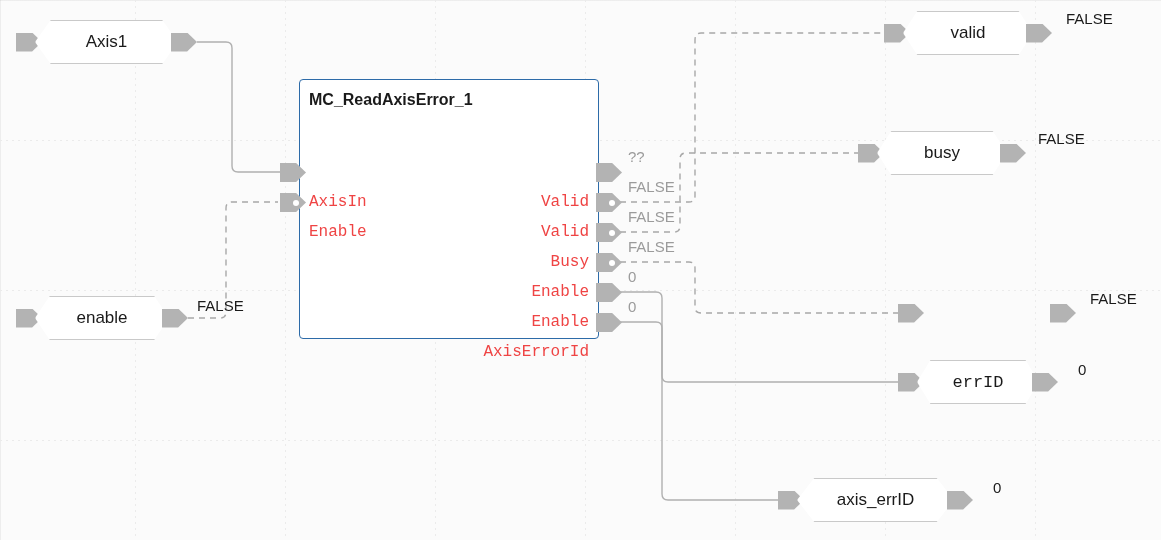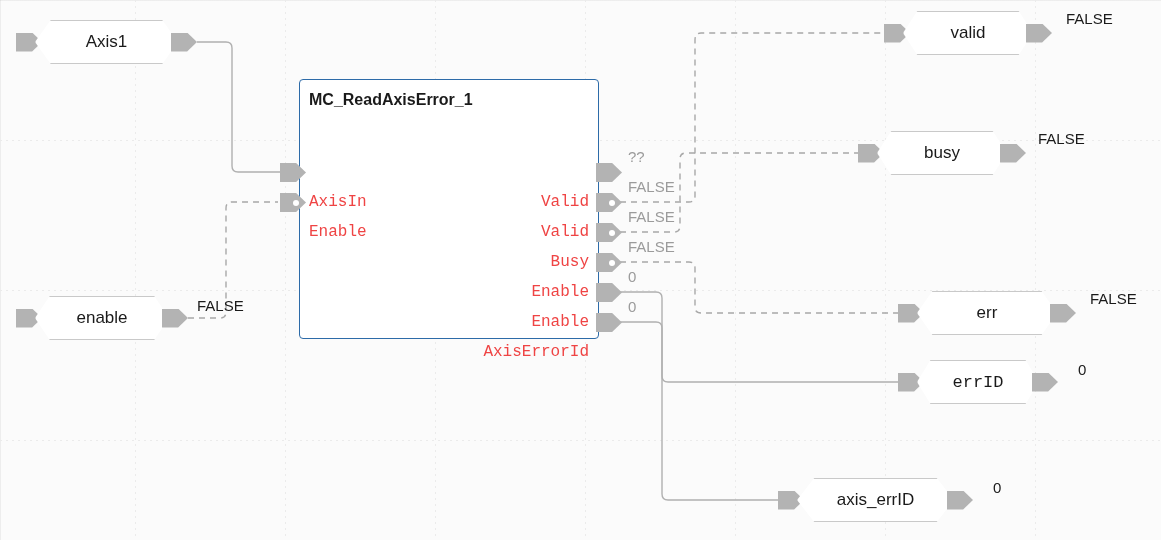--- a/index.html
+++ b/index.html
@@ -229,23 +229,20 @@
     <div class="conn in" style="left:0px;"></div>
     <div class="hex" style="margin-left:19px;margin-right:19px;width:130px;">
       <span class="hexlabel">busy</span>
     </div>
     <div class="conn out" style="right:0px;"></div>
   </div>
   <div class="val outer" style="left:1038px;top:131px;">FALSE</div>
 
   <div class="varbox" style="left:898px;top:291px;width:178px;">
     <div class="conn in" style="left:0px;"></div>
-    <div class="hex" style="margin-left:19px;margin-right:19px;width:140px;">
-      <span class="hexlabel">err</span>
-    </div>
     <div class="conn out" style="right:0px;"></div>
   </div>
   <div class="val outer" style="left:1090px;top:291px;">FALSE</div>
 
   <div class="varbox" style="left:898px;top:360px;width:160px;font-family:Liberation Mono, monospace;">
     <div class="conn in" style="left:0px;"></div>
     <div class="hex" style="margin-left:19px;margin-right:19px;width:122px;">
       <span class="hexlabel">errID</span>
     </div>
     <div class="conn out" style="right:0px;"></div>

